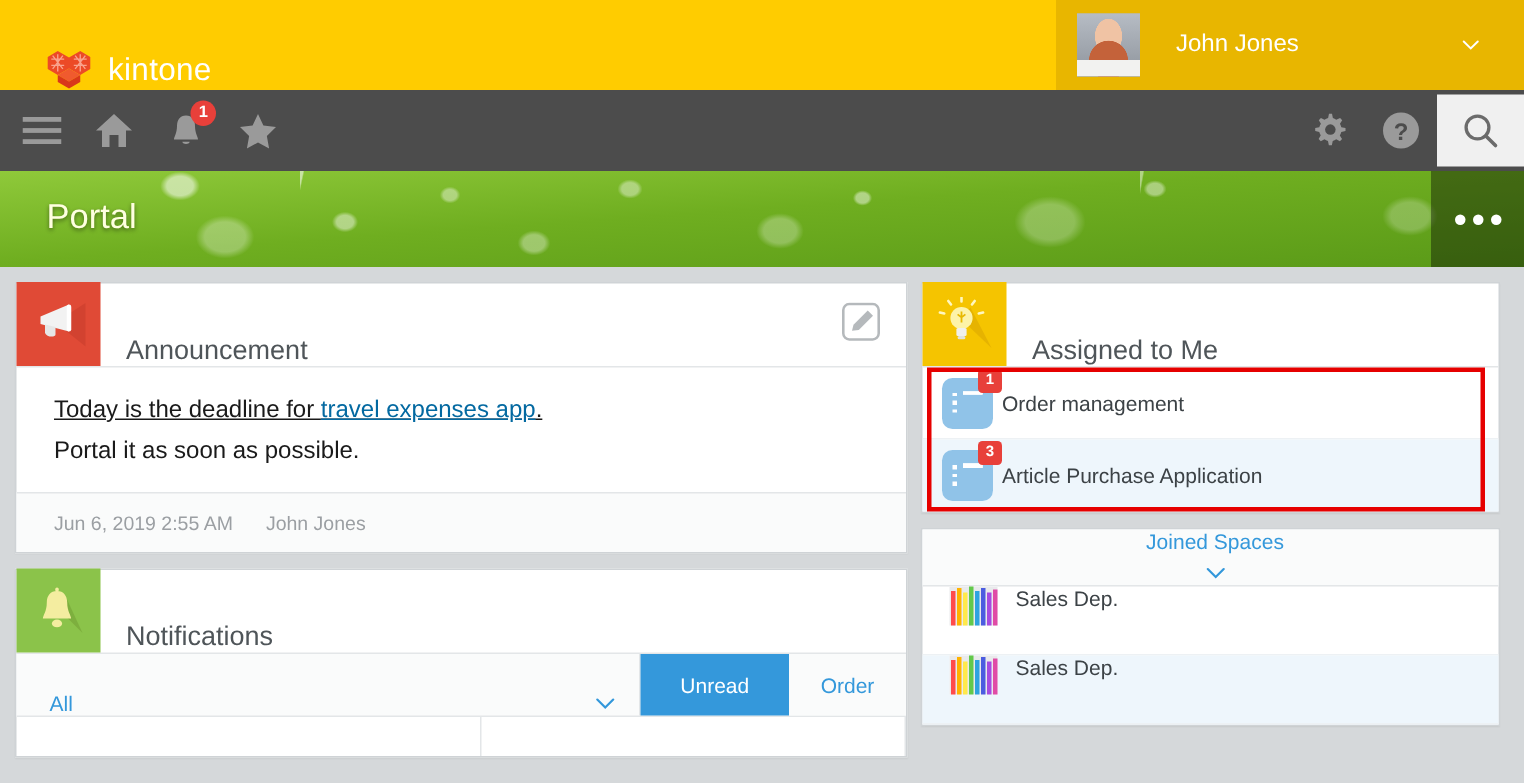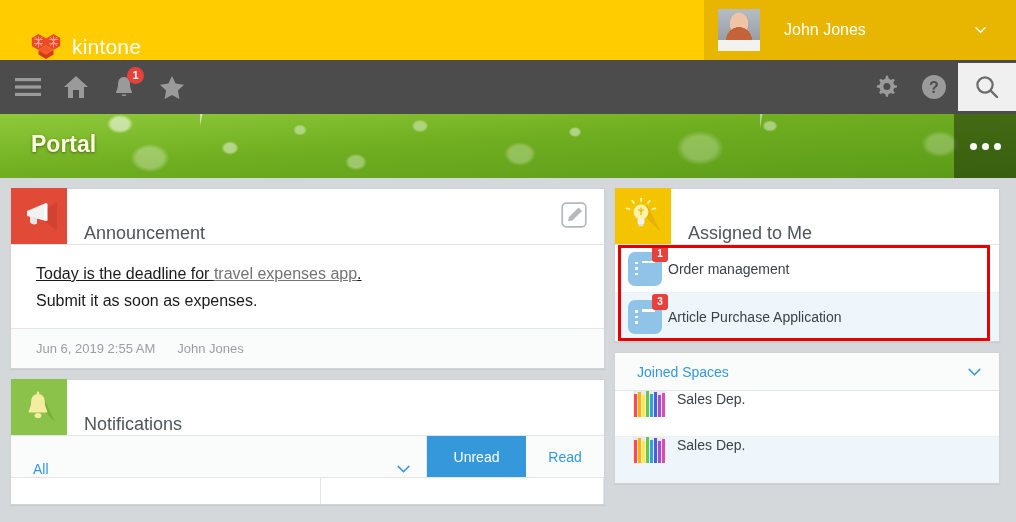--- a/index.html
+++ b/index.html
@@ -110,21 +110,20 @@
       radial-gradient(ellipse 17px 13px at 356px 48px, rgba(255,255,255,.35) 0 42%, transparent 64%),
       radial-gradient(ellipse 13px 10px at 420px 12px, rgba(255,255,255,.40) 0 42%, transparent 64%),
       radial-gradient(ellipse 24px 18px at 520px 40px, rgba(255,255,255,.28) 0 45%, transparent 66%),
       radial-gradient(ellipse 10px 8px at 575px 18px, rgba(255,255,255,.45) 0 42%, transparent 64%),
       radial-gradient(ellipse 36px 26px at 700px 34px, rgba(255,255,255,.26) 0 45%, transparent 66%),
       radial-gradient(ellipse 12px 9px at 770px 12px, rgba(255,255,255,.42) 0 42%, transparent 64%),
       radial-gradient(ellipse 28px 20px at 940px 30px, rgba(255,255,255,.24) 0 45%, transparent 66%),
       linear-gradient(102deg, rgba(255,255,255,.55) 0 2px, transparent 3px) 200px 0/400px 100% no-repeat,
       linear-gradient(100deg, rgba(255,255,255,.45) 0 2px, transparent 3px) 760px 0/400px 100% no-repeat,
       linear-gradient(176deg, #8fc93a 0%, #6fae20 45%, #5a9a18 100%);
-    font-weight: bold;
   }
   .banner-title {
     position: absolute; left: 31px; top: 17px;
     color: #ffffe0; font-size: 23px;
     text-shadow: 0 1px 3px rgba(0,0,0,.45);
   }
   .banner-dark {
     position: absolute; right: 0; top: 0; width: 62px; height: 64px;
     background: rgba(0,0,0,.38);
     display: flex; align-items: center; justify-content: center; gap: 5px;
@@ -161,21 +160,21 @@
   .card-icon.yellow { background: #f5c400; }
   .card-icon.lgreen { background: #8bc34a; }
   .card-title {
     margin-left: 17px; font-size: 18px; color: #4f5559; font-weight: 400;
   }
   .head-action { position: absolute; right: 17px; top: 50%; transform: translateY(-50%); }
 
   
   .ann-body { padding: 20px 25px 18px 25px; }
   .ann-line1 { font-size: 16px; color: #1a1a1a; text-decoration: underline; margin-bottom: 9px; }
-  .ann-link { color: #737373; text-decoration: underline; }
+  .ann-link { color: #0369a1; text-decoration: underline; }
   .ann-line2 { font-size: 16px; color: #1a1a1a; }
   .ann-foot {
     border-top: 1px solid #e3e6e8; background: #fafbfb;
     padding: 12px 25px; display: flex; gap: 22px;
     font-size: 13px; color: #9b9fa3;
   }
 
   
   .notif-bar {
     display: flex; align-items: stretch; height: 42px;
@@ -232,21 +231,21 @@
   .red-outline {
     position: absolute; left: 3px; top: 0; right: 9px; bottom: 0;
     border: 3px solid #e60000; pointer-events: none;
   }
 
   
   .space-sub {
     display: flex; align-items: center; justify-content: space-between;
     height: 38px; padding: 0 16px 0 22px;
     background: #fafbfb; border-bottom: 1px solid #e3e6e8;
-    font-size: 14px; color: #3498db;
+    font-size: 14px; color: #3498db; flex-direction: column;
   }
   .space-row {
     display: flex; height: 46px;
     padding-left: 18px; border-bottom: 1px solid #edf1f4;
   }
   .space-row.alt { background: #eef6fc; }
   .space-thumb {
     width: 32px; height: 26px; flex: 0 0 32px; overflow: hidden;
     background: #fff;
     background-image:
@@ -369,21 +368,21 @@
         <span class="card-title">Announcement</span>
         <span class="head-action">
           <svg width="26" height="26" viewBox="0 0 26 26">
             <rect x="1.2" y="1.2" width="23.6" height="23.6" rx="4" stroke="#b5b9bc" stroke-width="1.7" fill="none"></rect>
             <path d="M7 19 L8 15 L17.5 5.5 L21 9 L11.5 18.5 Z" fill="#b5b9bc"></path>
           </svg>
         </span>
       </div>
       <div class="ann-body">
         <div class="ann-line1"><span>Today is the deadline for </span><a class="ann-link" href="#">travel expenses app</a><span>.</span></div>
-        <div class="ann-line2">Submit it as soon as expenses.</div>
+        <div class="ann-line2">Portal it as soon as possible.</div>
       </div>
       <div class="ann-foot">
         <span>Jun 6, 2019 2:55 AM</span>
         <span>John Jones</span>
       </div>
     </div>
 
     <div class="card">
       <div class="card-head">
         <div class="card-icon green">
@@ -397,21 +396,21 @@
         <span class="card-title">Notifications</span>
       </div>
       <div class="notif-bar">
         <div class="notif-filter">
           <span>All</span>
           <svg width="17" height="17" viewBox="0 0 16 16">
             <path d="M3 6 L8 11 L13 6" stroke="#3498db" stroke-width="1.4" fill="none" stroke-linecap="round"></path>
           </svg>
         </div>
         <div class="tab-unread">Unread</div>
-        <div class="tab-read">Read</div>
+        <div class="tab-read">Order</div>
       </div>
       <div class="notif-rows">
         <div style="width:310px"></div>
         <div style="width:283px"></div>
       </div>
     </div>
 
   </div>
 
   <div class="col-right">

